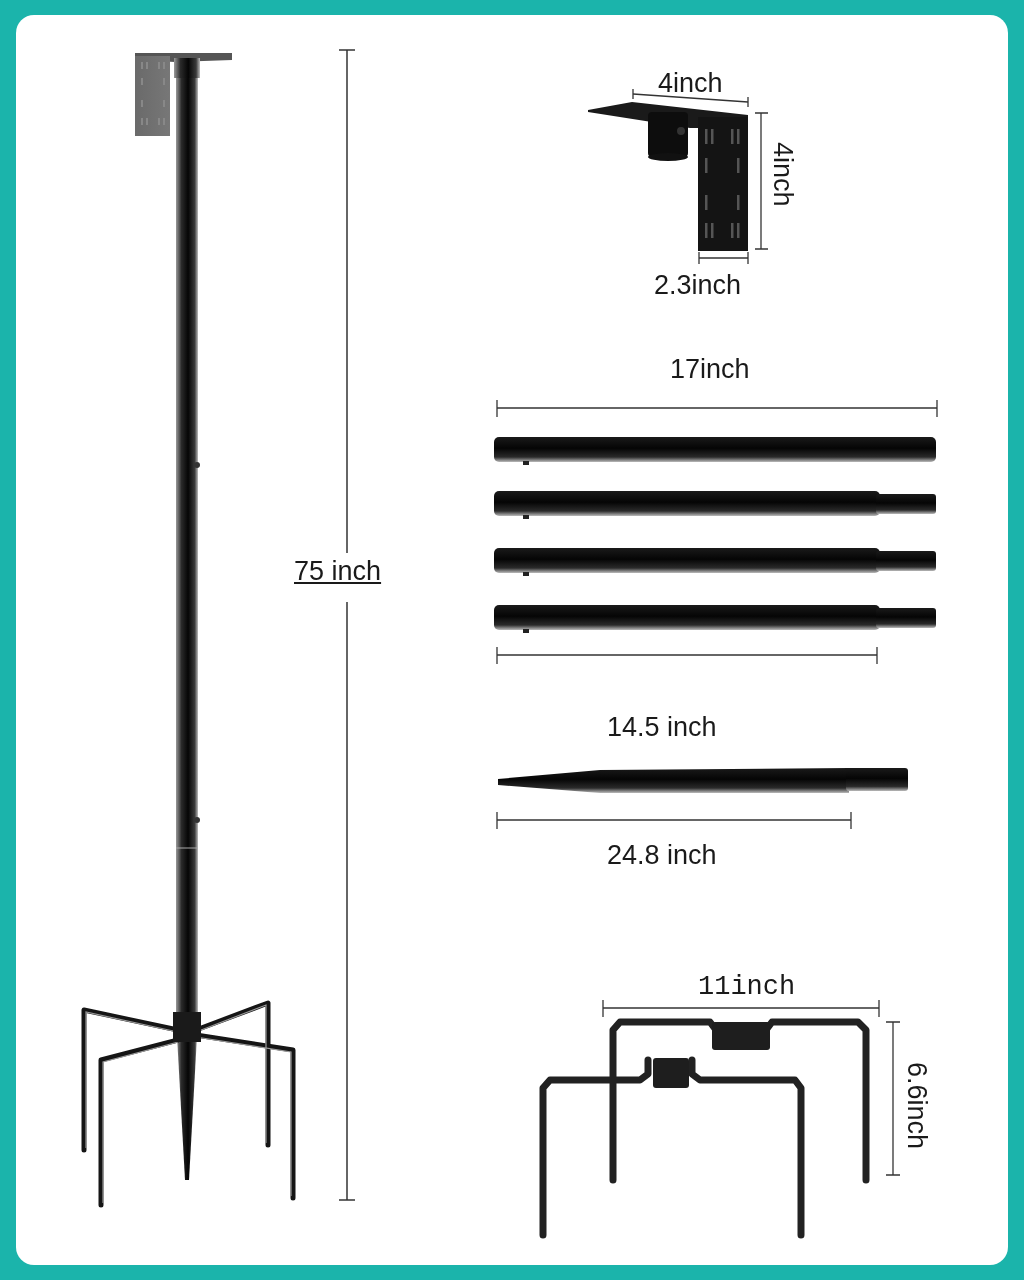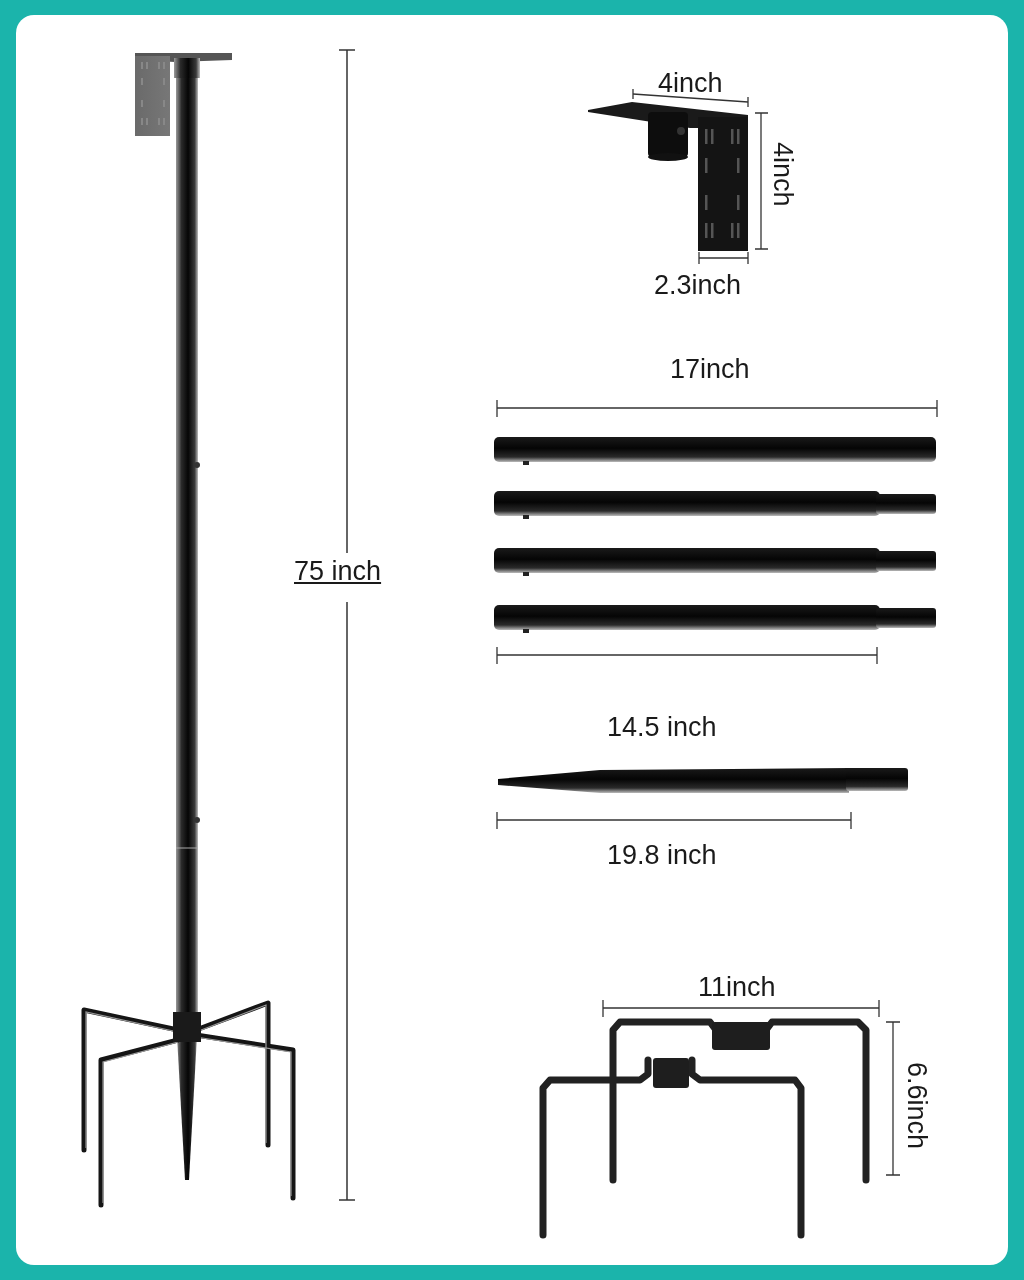--- a/index.html
+++ b/index.html
@@ -201,19 +201,19 @@
 
   <div class="label" style="left:294px; top:558px;text-decoration:underline;">75 inch</div>
 
   <div class="label" style="left:658px; top:70px;">4inch</div>
   <div class="label vert" style="left:796px; top:142px;">4inch</div>
   <div class="label" style="left:654px; top:272px;">2.3inch</div>
 
   <div class="label" style="left:670px; top:356px;text-align:right;">17inch</div>
   <div class="label" style="left:607px; top:678px;margin-top:36px;">14.5 inch</div>
 
-  <div class="label" style="left:607px; top:842px;">19.8 inch</div>
-
-  <div class="label" style="left:698px; top:974px;">11inch</div>
+  <div class="label" style="left:607px; top:842px;">24.8 inch</div>
+
+  <div class="label" style="left:698px; top:974px;font-family:Liberation Mono, monospace;">11inch</div>
   <div class="label vert" style="left:930px; top:1062px;">6.6inch</div>
 
 </div>
 </div>
 
 </body></html>

